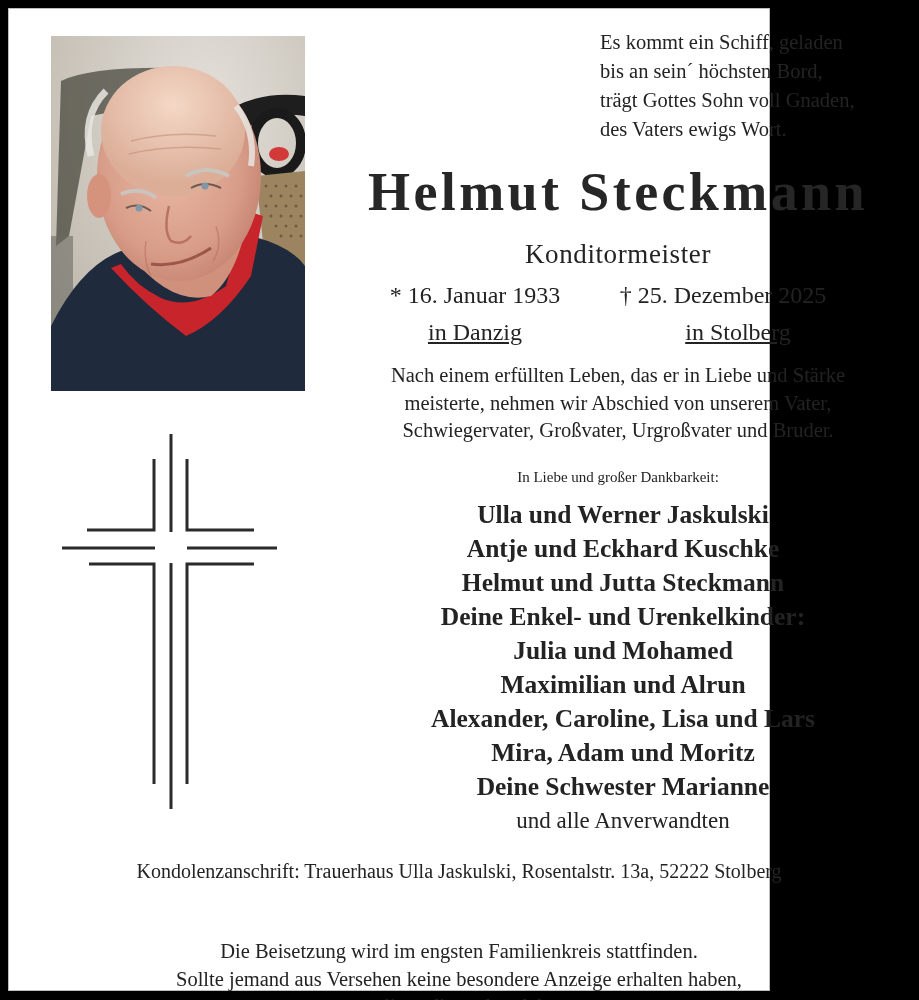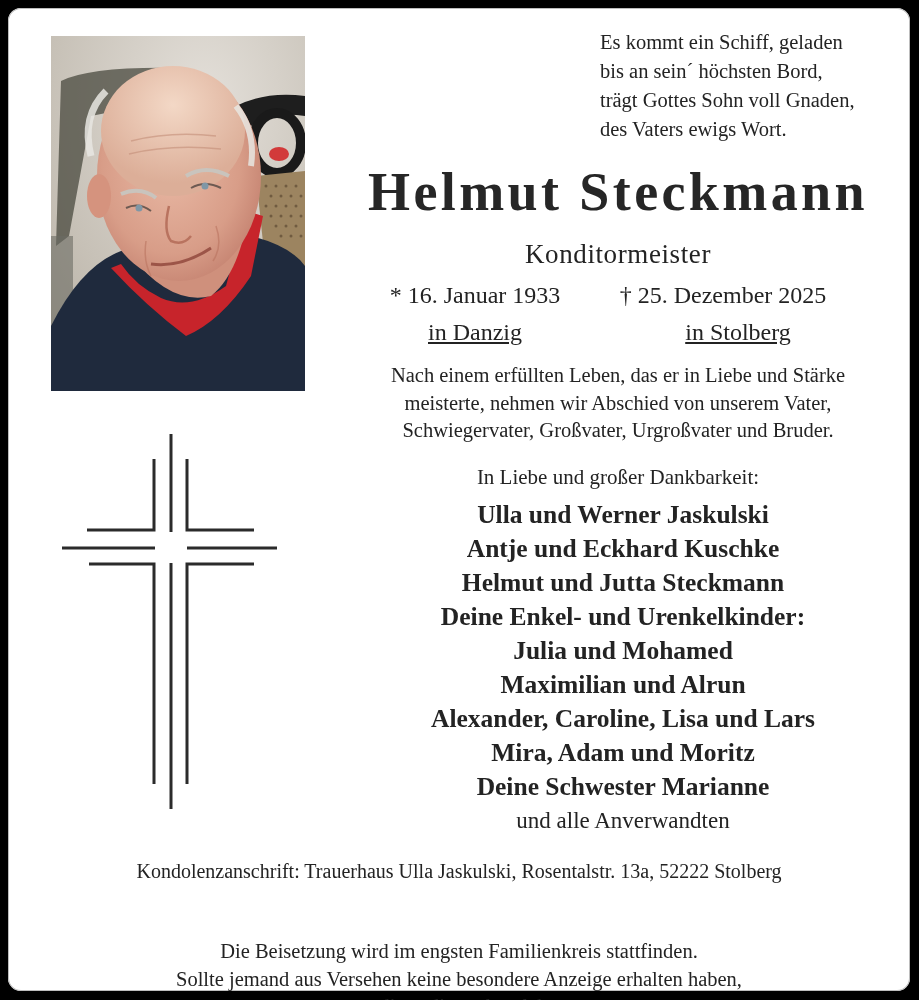--- a/index.html
+++ b/index.html
@@ -2,24 +2,23 @@
 <html><head>
 <meta charset="utf-8">
 <style>
   html, body { margin: 0; padding: 0; background: #000; }
   body { width: 919px; height: 1000px; overflow: hidden; }
   .frame {
     position: absolute; left: 0; top: 0; width: 919px; height: 1000px;
     background: #000;
   }
   .paper {
-    position: absolute; left: 8px; top: 8px; width: 902px; height: 983px;
+    position: absolute; left: 8px; top: 8px; width: 762px; height: 983px;
     background: #fff;
     box-shadow: inset 0 0 0 1px #bdbdbd;
-    border-radius: 13px;
   }
   .serif { font-family: "Liberation Serif", "DejaVu Serif", serif; color: #232323; }
   .abs { position: absolute; }
   .center { text-align: center; white-space: nowrap; }
 
   
   .photo {
     position: absolute; left: 43px; top: 28px; width: 254px; height: 355px;
     overflow: hidden; background: #d9d4cc;
   }
@@ -30,21 +29,21 @@
 
   .name-title {
     left: 330px; width: 560px; top: 152px; font-size: 54px; font-weight: bold;
     letter-spacing: 3.4px; line-height: 64px; color: #262626;
   }
   .profession { left: 330px; width: 560px; top: 228px; font-size: 27px; line-height: 36px; letter-spacing: 0.6px; }
   .dates-row { top: 271px; font-size: 24px; line-height: 32px; }
   .places-row { top: 308px; font-size: 24px; line-height: 32px; text-decoration: underline; }
 
   .body-text { left: 330px; width: 560px; top: 354px; font-size: 20.5px; line-height: 27.5px; }
-  .thanks { left: 330px; width: 560px; top: 455px; font-size: 21px; line-height: 28px; }
+  .thanks { left: 330px; width: 560px; top: 455px; font-size: 15px; line-height: 28px; }
   .names { left: 330px; width: 570px; top: 490px; font-size: 25.5px; line-height: 34px; font-weight: bold; }
   .names .plain { font-weight: normal; font-size: 23px; text-align: center; }
 
   .address { left: 0; width: 902px; top: 848px; font-size: 20px; line-height: 30px; }
   .footer { left: 0; width: 902px; top: 930px; font-size: 20.5px; line-height: 27.5px; }
 
   .cross { position: absolute; left: 0; top: 0; }
 </style>
 </head>
 <body>

